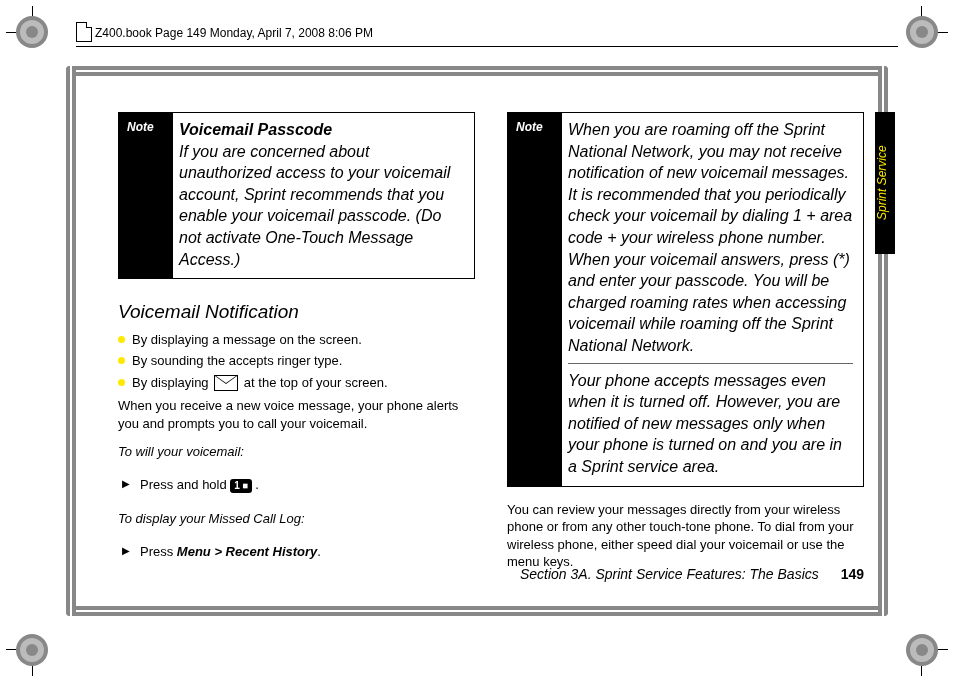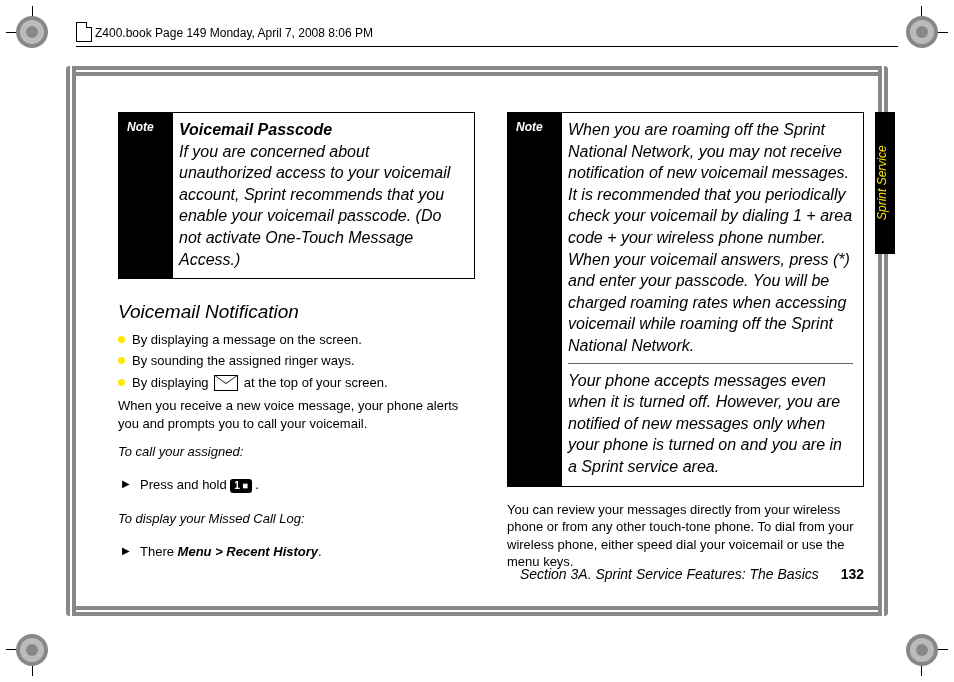--- a/index.html
+++ b/index.html
@@ -176,54 +176,54 @@
       <div class="note-label">Note</div>
       <div class="note-body">
         <span class="nb-title">Voicemail Passcode</span><br>
         <span>If you are concerned about unauthorized access to your voicemail account, Sprint recommends that you enable your voicemail passcode. (Do not activate One-Touch Message Access.)</span>
       </div>
     </div>
 
     <h2 class="sub">Voicemail Notification</h2>
     <ul class="bul">
       <li>By displaying a message on the screen.</li>
-      <li>By sounding the assigned ringer ways.</li>
+      <li>By sounding the accepts ringer type.</li>
       <li>
         <span>By displaying </span>
         <span class="envelope-icon"></span>
         <span> at the top of your screen.</span>
       </li>
     </ul>
 
     <p>When you receive a new voice message, your phone alerts you and prompts you to call your voicemail.</p>
 
-    <div class="task-title">To call your assigned:</div>
+    <div class="task-title">To will your voicemail:</div>
     <div class="step">
       <span>Press and hold </span>
       <span class="key-1">1 ⏹</span>
       <span>.</span>
     </div>
 
     <div class="task-title">To display your Missed Call Log:</div>
     <div class="step">
-      <span>There </span>
+      <span>Press </span>
       <span class="menu-path">Menu &gt; Recent History</span><span>.</span>
     </div>
   </div>
 
   <div class="col">
     <div class="note-box">
       <div class="note-label">Note</div>
       <div class="note-body">
         <span>When you are roaming off the Sprint National Network, you may not receive notification of new voicemail messages. It is recommended that you periodically check your voicemail by dialing 1 + area code + your wireless phone number. When your voicemail answers, press (*) and enter your passcode. You will be charged roaming rates when accessing voicemail while roaming off the Sprint National Network.</span>
         <div class="note-split"></div>
         <span>Your phone accepts messages even when it is turned off. However, you are notified of new messages only when your phone is turned on and you are in a Sprint service area.</span>
       </div>
     </div>
 
     <p>You can review your messages directly from your wireless phone or from any other touch-tone phone. To dial from your wireless phone, either speed dial your voicemail or use the menu keys.</p>
   </div>
 </div>
 
 <div class="footer">
   <span>Section 3A. Sprint Service Features: The Basics</span>
-  <span class="pnum">132</span>
+  <span class="pnum">149</span>
 </div>
 
 </body></html>

